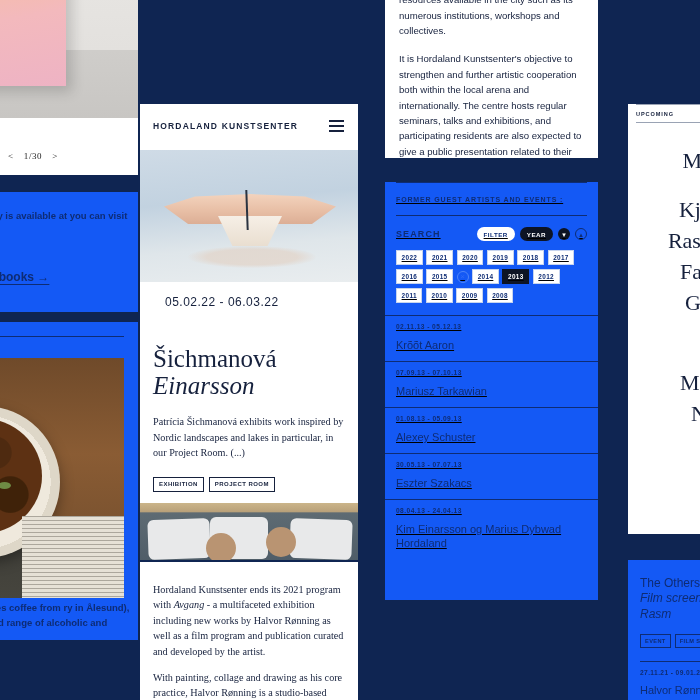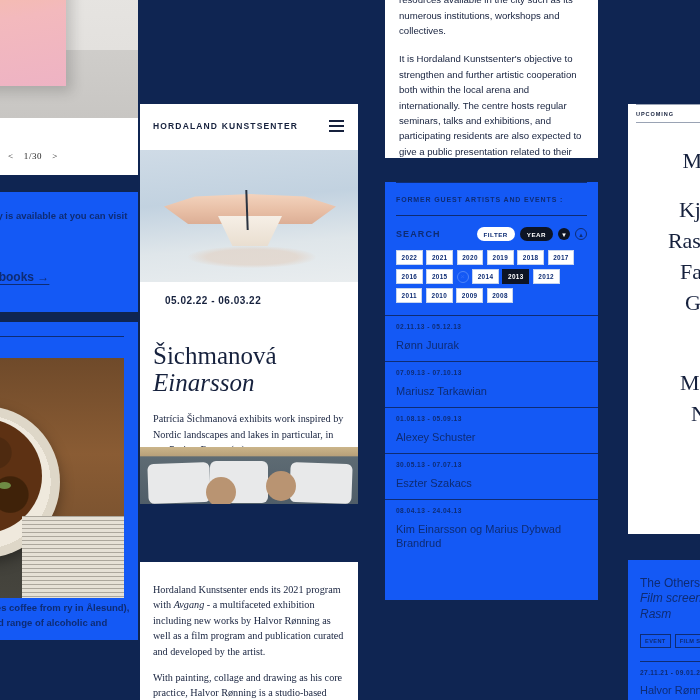--- a/index.html
+++ b/index.html
@@ -75,21 +75,21 @@
     position:absolute; left:80px; top:158px; width:102px; height:82px;
     background:#e6e1d6;
     background-image:repeating-linear-gradient(180deg, rgba(60,55,45,.34) 0 1px, rgba(0,0,0,0) 1px 4px);
   }
   #lc-card .cafe-txt {
     position:absolute; left:14px; bottom:10px; width:196px;
     font-size:9.5px; line-height:15px; color:#0e2c74; font-weight:700;
   }
 
   
-  #mid-card { left:140px; top:104px; width:218px; height:400px; background:#fff; }
+  #mid-card { left:140px; top:104px; width:218px; height:456px; background:#fff; }
   #mid-head { height:46px; position:relative; border-bottom:0; }
   #mid-title {
     position:absolute; left:13px; top:17px;
     font-size:8.5px; font-weight:700; letter-spacing:1.15px; color:#16213d;
   }
   #burger { position:absolute; right:14px; top:16px; width:15px; height:12px; cursor:pointer; }
   #burger i { display:block; height:1.6px; background:#16213d; margin-bottom:3.4px; }
   #mid-hero {
     height:132px;
     background:linear-gradient(175deg,#cfdbe6 0%,#c2d2e0 38%,#dfe6ea 70%,#e9edef 100%);
@@ -104,21 +104,21 @@
     position:absolute; left:70px; top:66px; width:80px; height:30px;
     background:linear-gradient(180deg,#f6efe6 0%,#e9ded0 100%);
     clip-path:polygon(10% 0%, 90% 0%, 72% 100%, 28% 100%);
   }
   #shellS { position:absolute; left:106px; top:40px; width:2px; height:40px; background:#2a3340; transform:rotate(-2deg); }
   #shellRef {
     position:absolute; left:48px; top:96px; width:128px; height:22px; border-radius:50%;
     background:radial-gradient(ellipse,#e2d3c7 0 50%, rgba(226,211,199,0) 72%); opacity:.7;
   }
   #mid-body { padding:13px 13px 0 13px; }
-  #mid-date { font-size:10px; font-weight:700; letter-spacing:.5px; color:#16213d;padding-left:12px; }
+  #mid-date { font-size:12px; font-weight:400; letter-spacing:.5px; color:#16213d;padding-left:12px; }
   #mid-h1 {
     font-family:"Liberation Serif", serif; font-size:25px; line-height:27px;
     color:#16213d; margin-top:9px; font-weight:400;
   }
   #mid-h1 em { display:block; font-style:italic; }
   #mid-p {
     font-family:"Liberation Serif", serif; font-size:10.2px; line-height:15.5px;
     color:#16213d; margin-top:15px;
   }
   #mid-tags { margin-top:16px; display:flex; gap:5px; }
@@ -152,21 +152,21 @@
   #bc-card em { font-style:italic; }
 
   
   #rt-card { left:385px; top:-54px; width:213px; height:212px; background:#fff; }
   #rt-card .p {
     font-size:9.6px; line-height:15.4px; color:#16213d; padding:0 14px;
   }
   #rt-card .p + .p { margin-top:13px; }
 
   
-  #rg-card { left:385px; top:182px; width:213px; height:418px; background:#1459f5; }
+  #rg-card { left:385px; top:182px; width:213px; height:418px; background:#1459f5;text-decoration:underline; }
   .hr-dark { height:1px; background:#0e2c74; }
   #rg-head {
     font-size:7px; font-weight:700; letter-spacing:.85px; color:#0e2c74;
     padding:13px 11px 12px 11px;
   }
   #rg-search {
     display:flex; align-items:center; justify-content:space-between;
     padding:11px 11px 0 11px;
   }
   #rg-search .lbl { font-size:9px; font-weight:700; letter-spacing:1.1px; color:#0e2c74; }
@@ -328,37 +328,37 @@
         <div class="yr">2012</div>
         <div class="yr">2011</div>
         <div class="yr">2010</div>
         <div class="yr">2009</div>
         <div class="yr">2008</div>
       </div>
 
     <div id="rg-list">
         <div class="ev">
           <div class="d">02.11.13 - 05.12.13</div>
-          <div class="n">Rønn Juurak</div>
+          <div class="n">Krõõt Aaron</div>
         </div>
         <div class="ev">
           <div class="d">07.09.13 - 07.10.13</div>
           <div class="n">Mariusz Tarkawian</div>
         </div>
         <div class="ev">
           <div class="d">01.08.13 - 05.09.13</div>
           <div class="n">Alexey Schuster</div>
         </div>
         <div class="ev">
           <div class="d">30.05.13 - 07.07.13</div>
           <div class="n">Eszter Szakacs</div>
         </div>
         <div class="ev">
           <div class="d">08.04.13 - 24.04.13</div>
-          <div class="n">Kim Einarsson og Marius Dybwad Brandrud</div>
+          <div class="n">Kim Einarsson og Marius Dybwad Hordaland</div>
         </div>
       </div>
   </div>
 
   <div class="card" id="ru-card">
     <div class="rule"></div>
     <div id="ru-lbl">UPCOMING</div>
     <div class="rule"></div>
     <div id="ru-list">
         <div class="big">Met</div>

